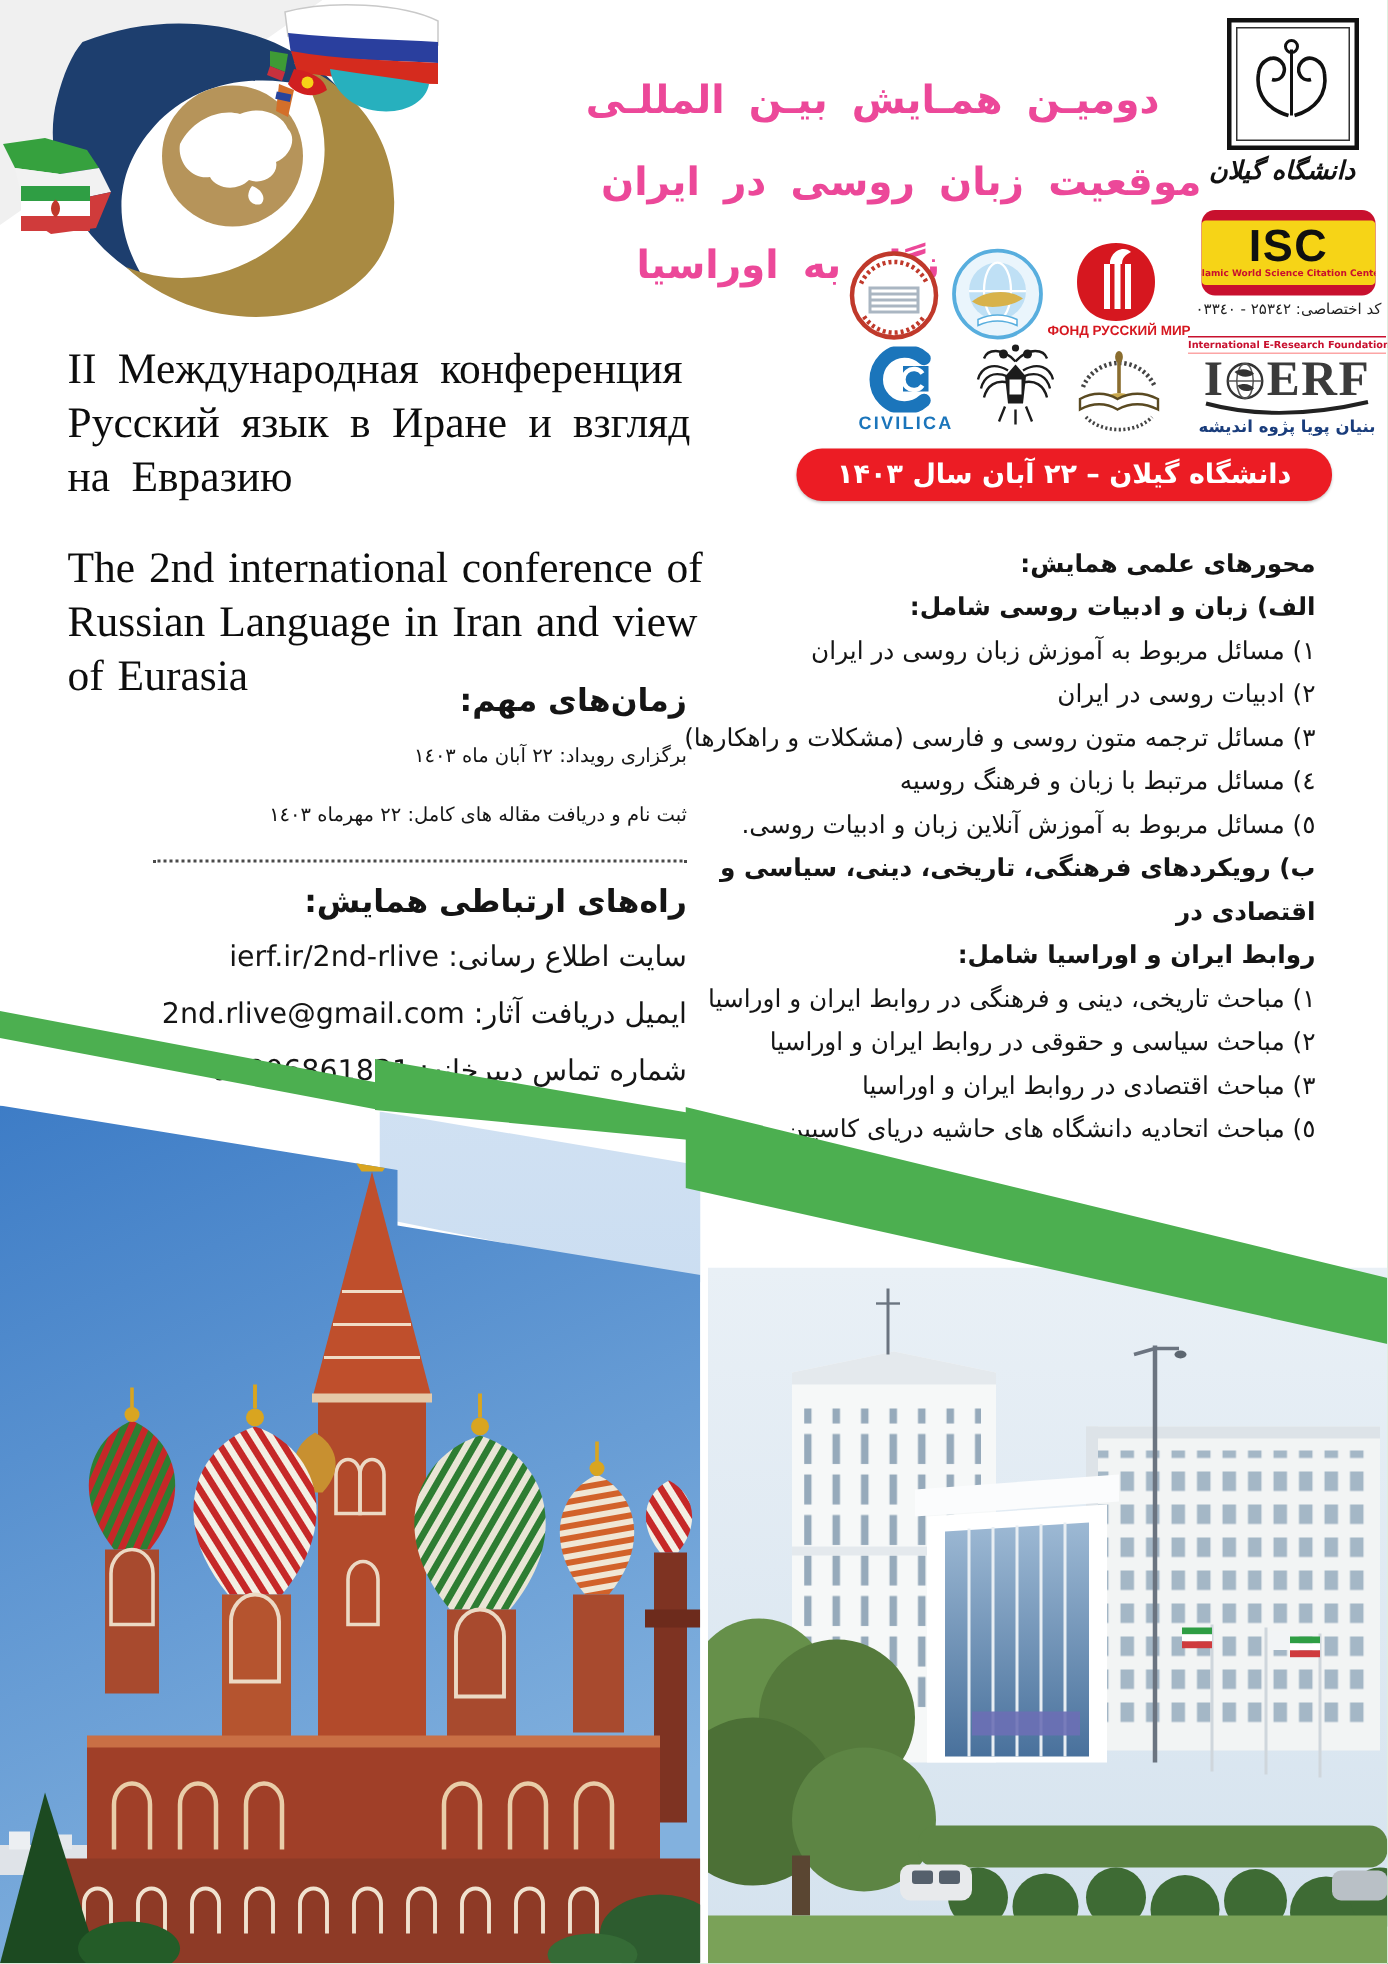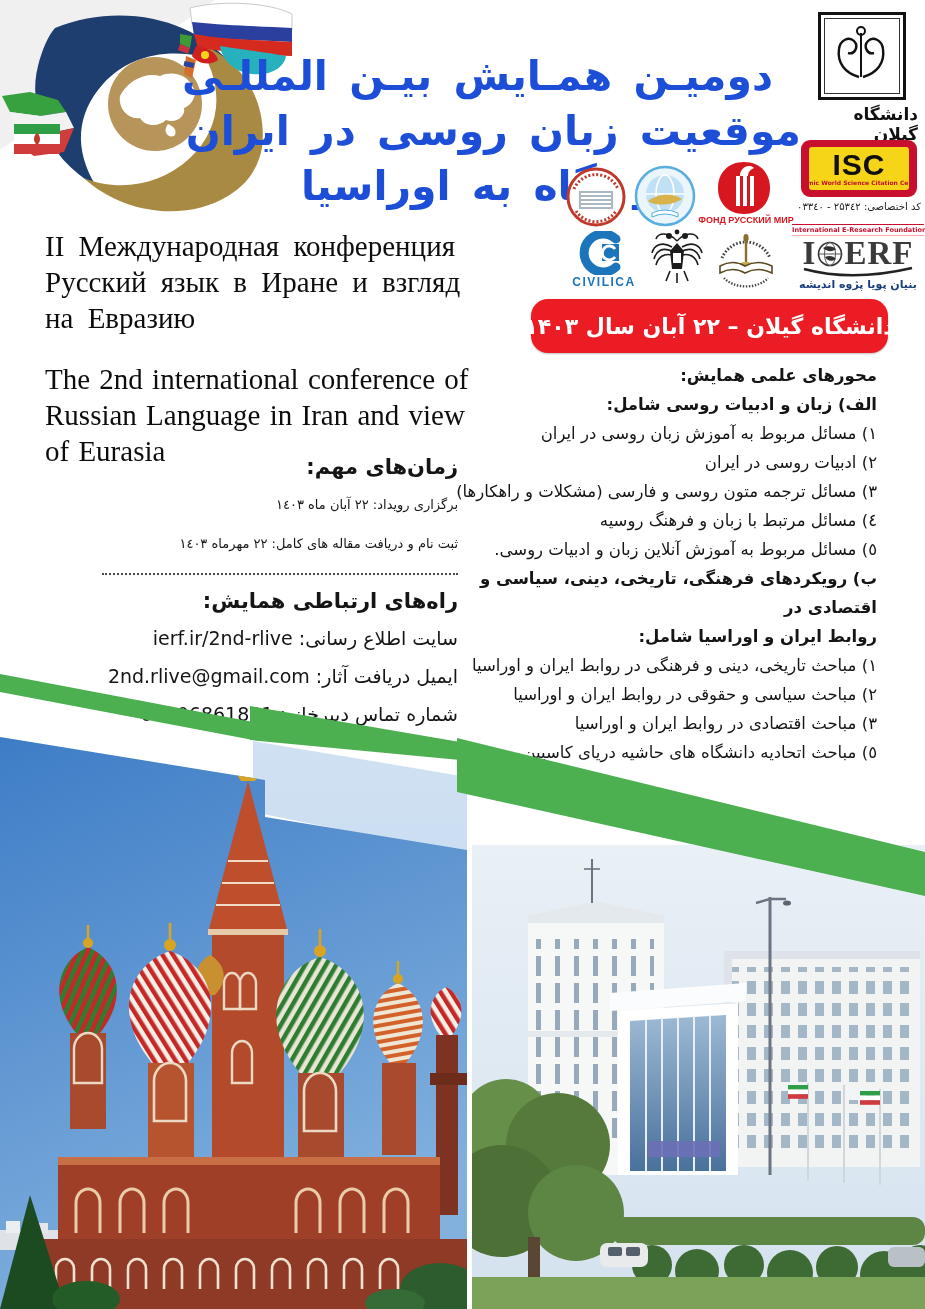--- a/index.html
+++ b/index.html
@@ -4,40 +4,40 @@
 <style>
   html,body{margin:0;padding:0;background:#ffffff;}
   #poster{
     position:relative;width:925px;height:1309px;overflow:hidden;
     background:#ffffff;font-family:"DejaVu Sans",sans-serif;color:#111;
   }
   .abs{position:absolute;}
   
   .hdr-bg{left:0;top:0;width:260px;height:170px;
     background:#f0f0f0;clip-path:polygon(0 0,215px 0,0 150px);}
-  .title-fa{direction:rtl;font-weight:bold;color:#1d4ed8;
-    font-size:41px;letter-spacing:0px;word-spacing:7px;white-space:nowrap;}
+  .title-fa{direction:rtl;font-weight:bold;color:#ec4899;
+    font-size:26px;letter-spacing:0px;word-spacing:7px;white-space:nowrap;}
   .title-ru,.title-en{font-family:"Liberation Serif",serif;font-weight:normal;
     color:#0d0d0d;font-size:29px;line-height:36px;white-space:nowrap;}
   .title-ru div{word-spacing:7px;}
   .title-en div{word-spacing:2px;}
   .banner{
-    left:531px;top:299px;width:357px;height:54px;background:#ec1c24;
+    left:531px;top:299px;width:357px;height:35px;background:#ec1c24;
     border-radius:17px;display:flex;align-items:center;justify-content:center;
-    direction:rtl;color:#fff;font-weight:bold;font-size:22px;white-space:nowrap;
+    direction:rtl;color:#fff;font-weight:bold;font-size:18px;white-space:nowrap;
     box-shadow:0 1px 2px rgba(0,0,0,.25);}
   
   .guilan-box{left:818px;top:12px;width:88px;height:88px;border:3px solid #111;
     box-sizing:border-box;background:#fff;display:flex;align-items:center;justify-content:center;}
   .guilan-inner{width:74px;height:74px;border:1px solid #333;}
-  .guilan-name{left:806px;top:104px;width:112px;text-align:right;direction:rtl;
-    font-weight:bold;font-size:17px;color:#111;}
+  .guilan-name{left:806px;top:104px;width:112px;text-align:left;direction:rtl;
+    font-weight:bold;font-size:17px;color:#111;font-style:italic;}
   .isc-frame{left:801px;top:140px;width:116px;height:57px;background:#c8102e;
     border-radius:9px;display:flex;align-items:center;justify-content:center;overflow:hidden;}
-  .isc-yellow{width:100px;height:43px;background:#f6d417;border-radius:3px;
+  .isc-yellow{width:116px;height:43px;background:#f6d417;border-radius:3px;
     display:flex;flex-direction:column;align-items:center;justify-content:center;}
   .isc-text{font-family:"Liberation Sans",sans-serif;font-weight:bold;font-size:30px;
     line-height:28px;color:#101010;letter-spacing:1px;}
   .isc-caption{font-size:6px;color:#c8102e;font-weight:bold;white-space:nowrap;}
   .isc-code{left:795px;top:201px;width:128px;text-align:center;direction:rtl;
     font-size:10px;color:#222;white-space:nowrap;}
   .ierf{left:792px;top:224px;width:132px;text-align:center;}
   .ierf-top{font-size:6.5px;color:#c8102e;font-weight:bold;border-top:1px solid #c8102e;
     border-bottom:1px solid #fca5a5;padding:1px 0;white-space:nowrap;}
   .ierf-row{display:flex;align-items:center;justify-content:center;gap:1px;margin-top:1px;}

